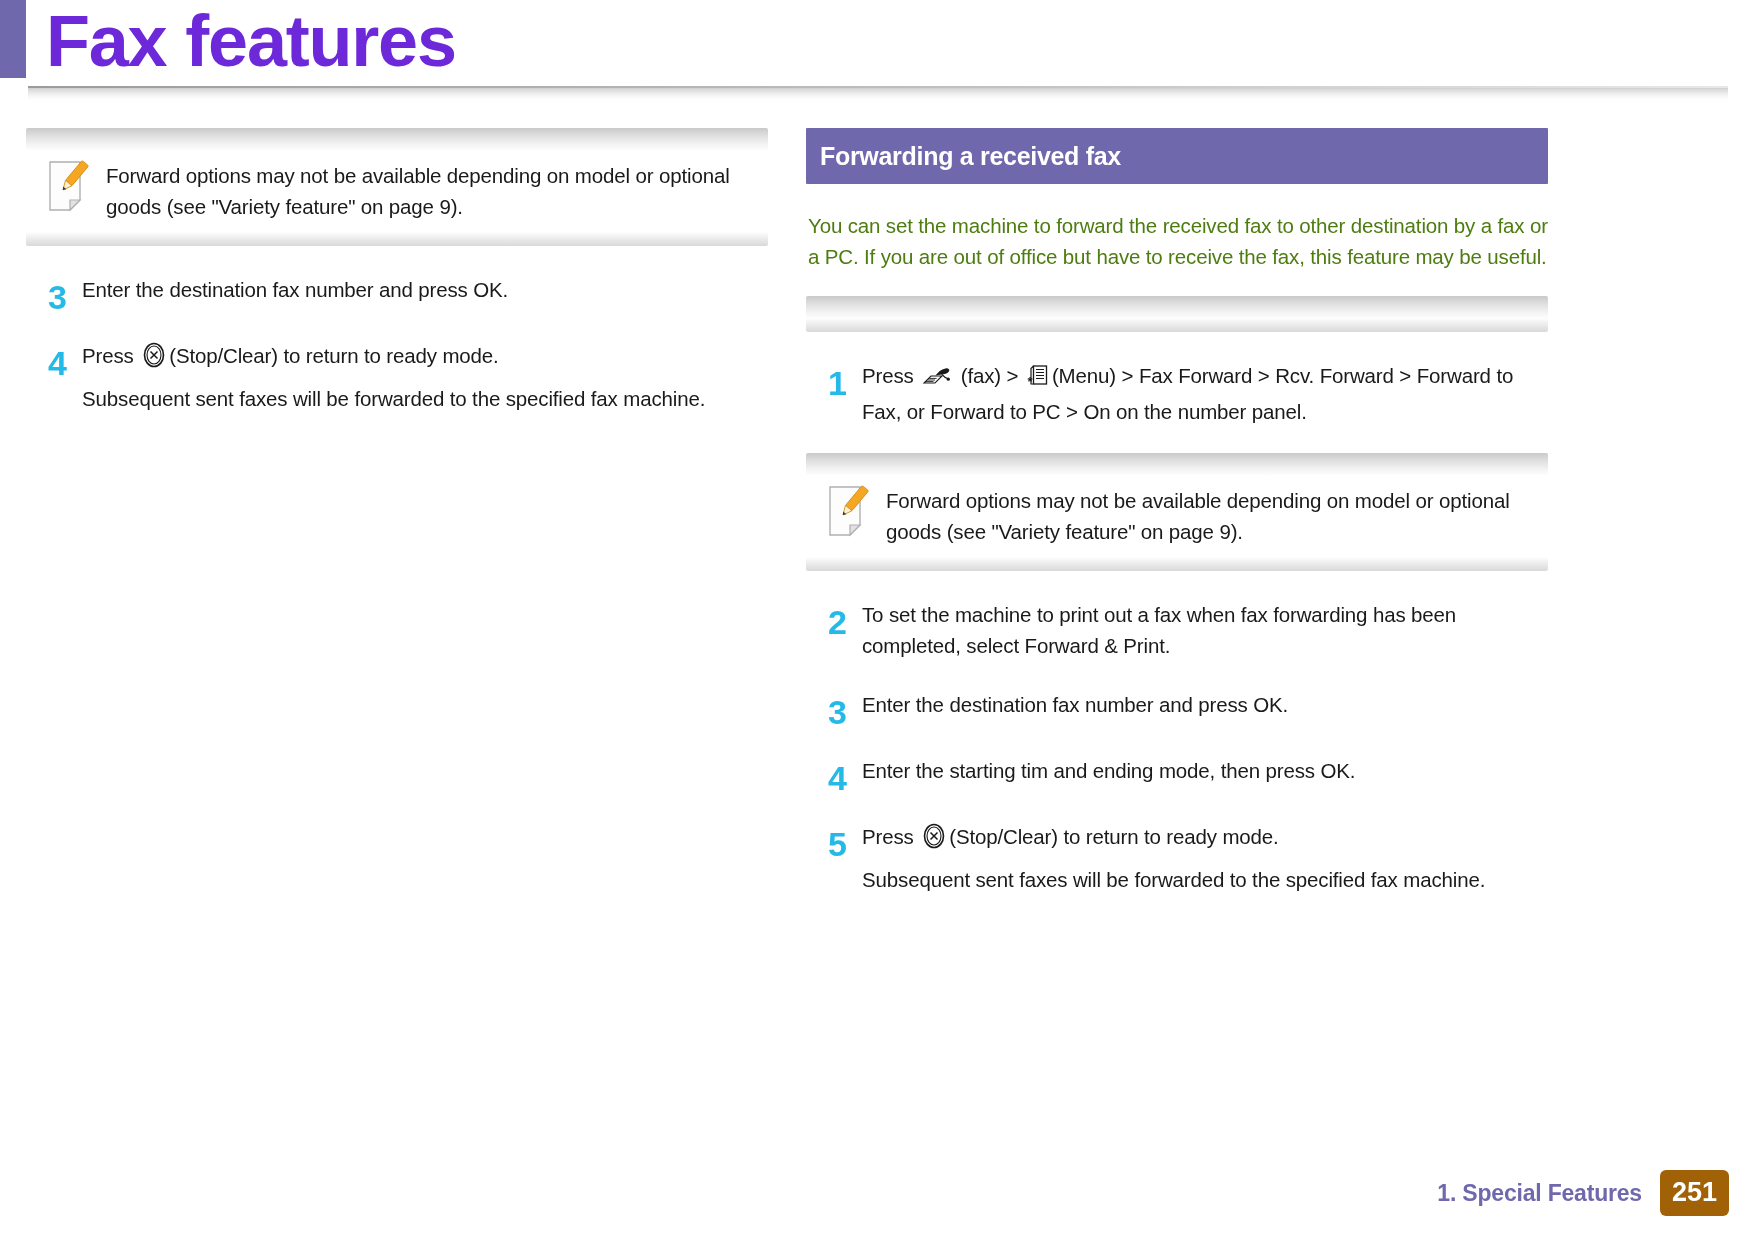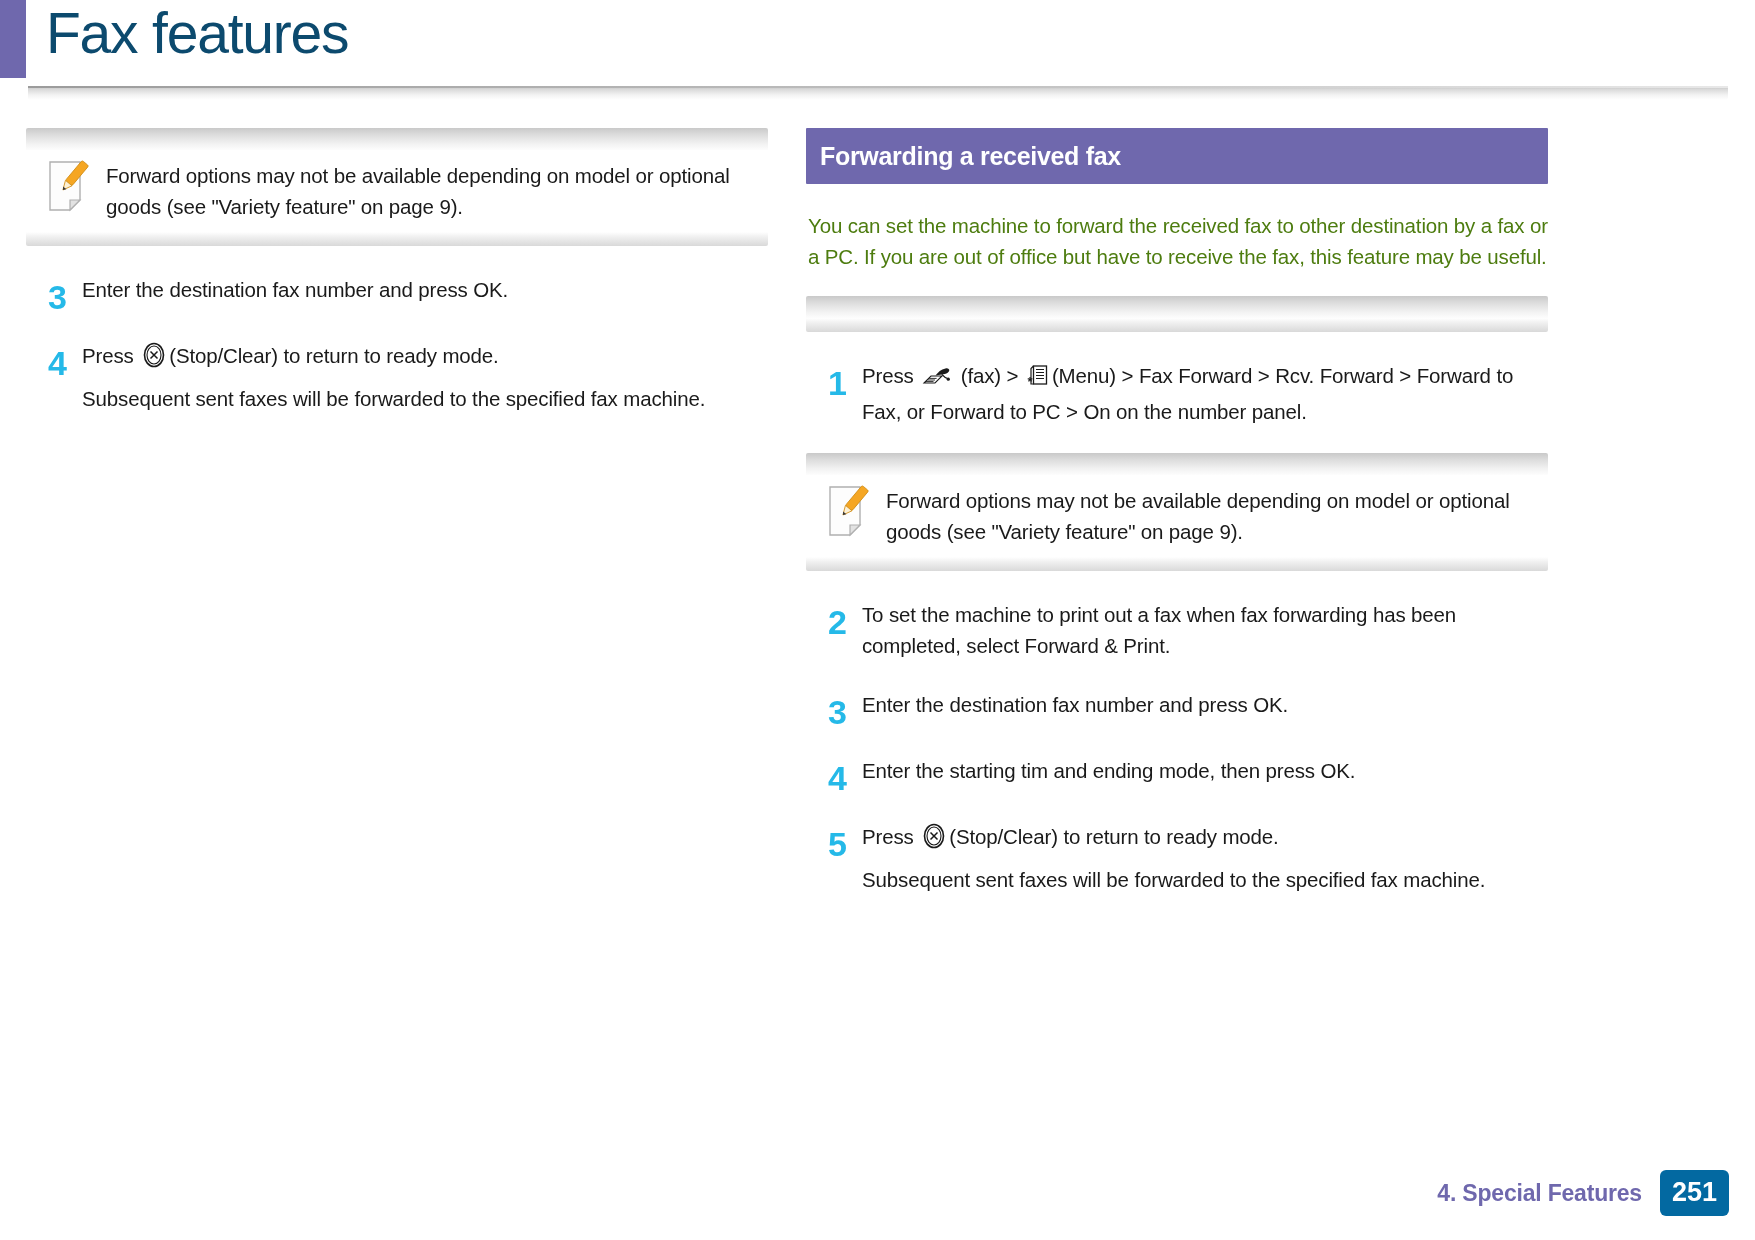--- a/index.html
+++ b/index.html
@@ -29,24 +29,24 @@
     position: absolute;
     left: 0; top: 0;
     width: 26px;
     height: 78px;
     background: #6f68ad;
   }
   .page-title {
     position: absolute;
     left: 46px;
     top: 2px;
-    font-size: 57px;
-    font-weight: normal;
+    font-size: 72px;
+    font-weight: bold;
     letter-spacing: -1.2px;
-    color: #0c4a6e;
+    color: #6d28d9;
     line-height: 1.1;
     font-family: "Liberation Sans", sans-serif;
   }
   .header-rule {
     position: absolute;
     left: 28px;
     top: 86px;
     width: 1700px;
     height: 14px;
     background: linear-gradient(to bottom, #b9b9b9 0%, #d8d8d8 22%, #f3f3f3 65%, #ffffff 100%);
@@ -189,21 +189,21 @@
     align-items: center;
   }
   .footer-label {
     color: #6f68ad;
     font-size: 23px;
     font-weight: bold;
     margin-right: 18px;
     letter-spacing: -0.2px;
   }
   .footer-page {
-    background: #0369a1;
+    background: #a16207;
     color: #ffffff;
     font-size: 27px;
     font-weight: bold;
     border-radius: 6px;
     padding: 6px 12px 8px 12px;
     min-width: 62px;
     text-align: center;
     line-height: 32px;
   }
 </style>
@@ -339,16 +339,16 @@
             </svg></span><span>(</span><b>Stop/Clear</b><span>) to return to ready mode.</span>
         <div class="step-sub">Subsequent sent faxes will be forwarded to the specified fax machine.</div>
       </div>
     </div>
 
   </div>
 </div>
 
 <div class="page-footer">
   <div class="footer-inner">
-    <span class="footer-label">4.  Special Features</span>
+    <span class="footer-label">1.  Special Features</span>
     <span class="footer-page">251</span>
   </div>
 </div>
 
 </body></html>

